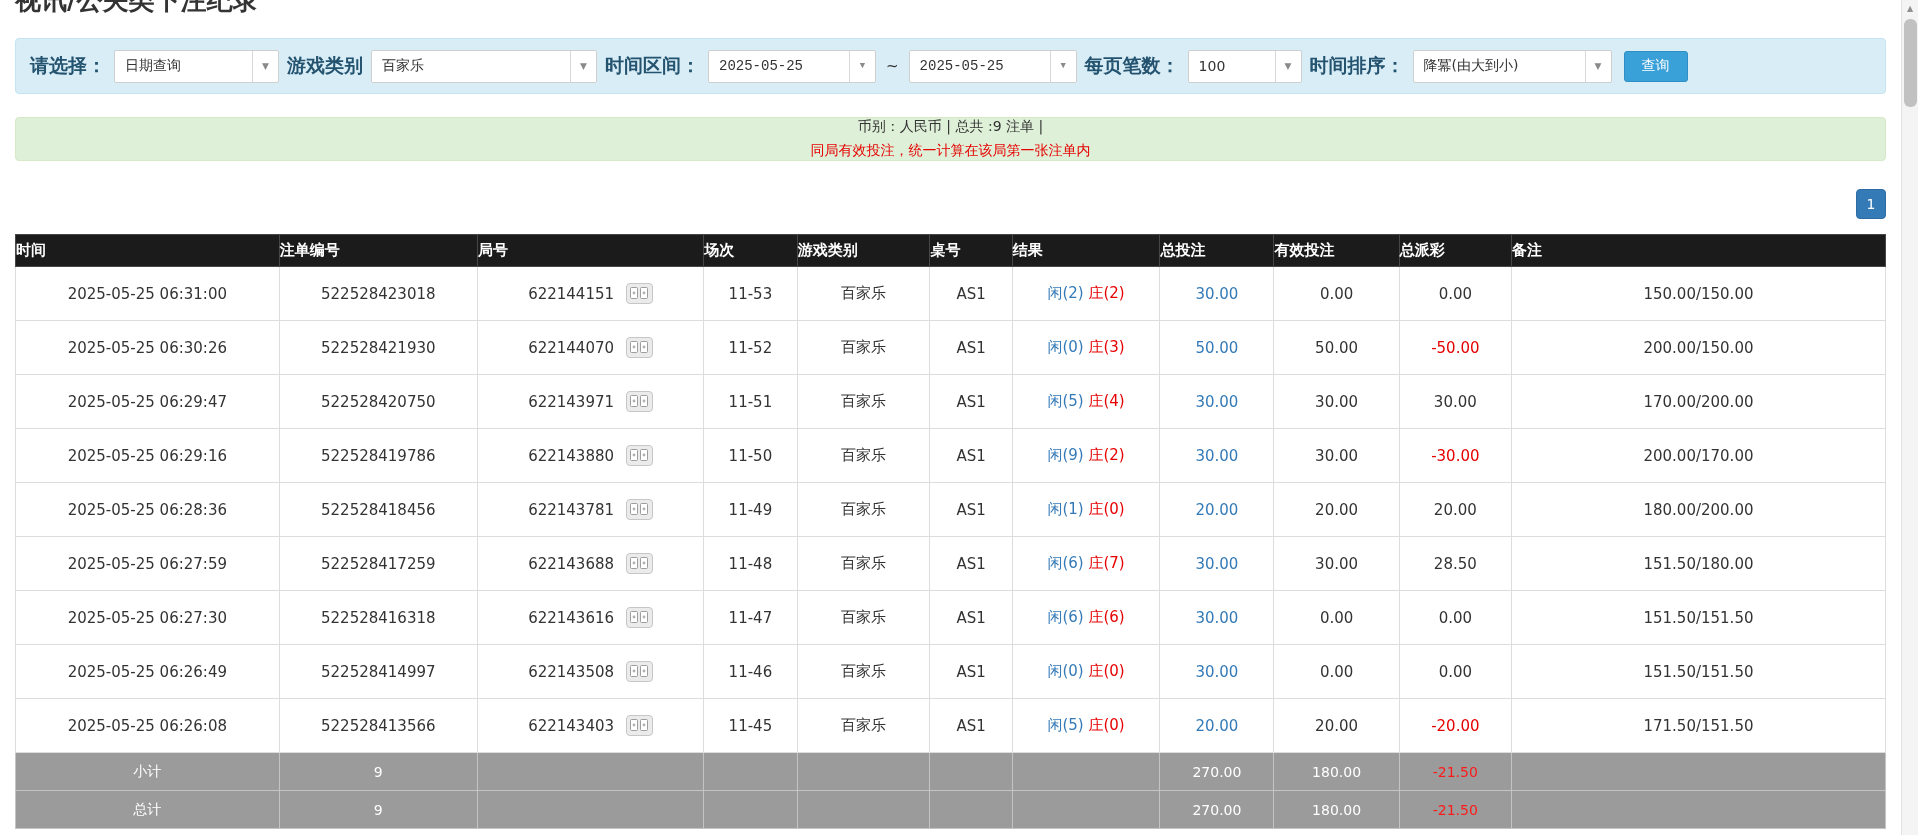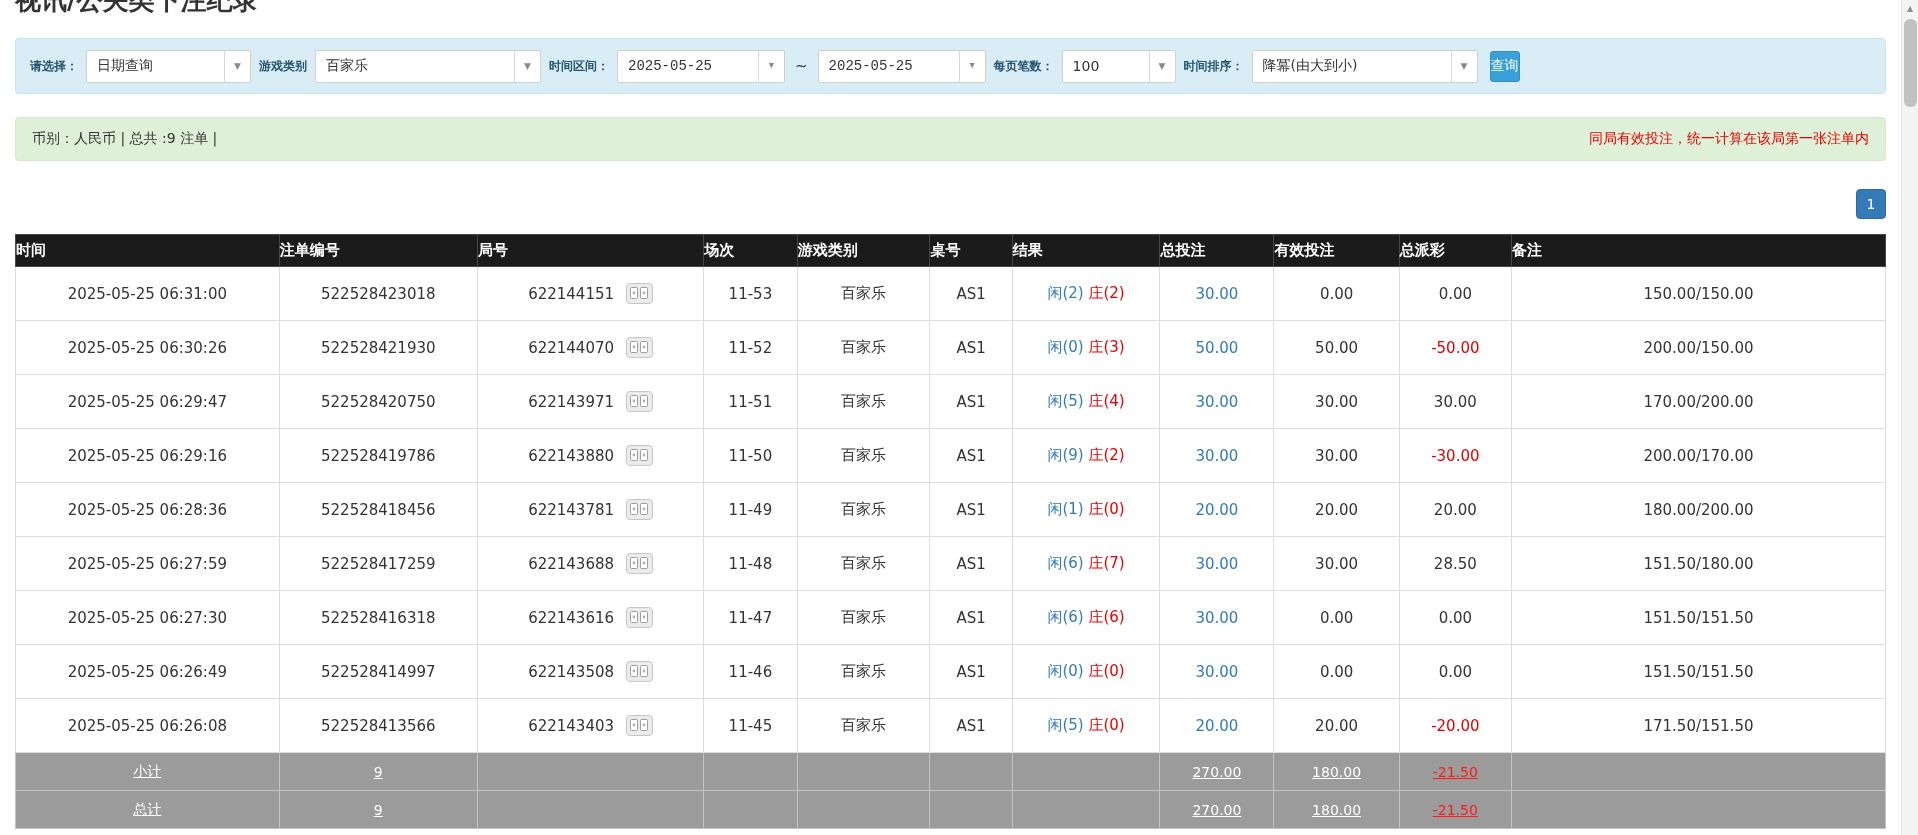--- a/index.html
+++ b/index.html
@@ -27,21 +27,21 @@
     background: #d9edf7;
     border: 1px solid #c4e3f3;
     border-radius: 4px;
     height: 56px;
     display: flex;
     align-items: center;
     padding: 0 14px;
     gap: 8px;
     margin-bottom: 23px;
   }
-  .filter-label { font-weight: bold; color: #24536f; font-size: 12px; white-space: nowrap; }
+  .filter-label { font-weight: bold; color: #24536f; font-size: 19px; white-space: nowrap; }
   .combo {
     background: #fff;
     border: 1px solid #cfcfcf;
     border-radius: 2px;
     height: 33px;
     display: flex;
     align-items: center;
     color: #333;
     font-size: 14px;
     cursor: pointer;
@@ -50,47 +50,48 @@
   .combo-caret {
     width: 26px; height: 100%;
     border-left: 1px solid #d8d8d8;
     display: flex; align-items: center; justify-content: center;
     color: #8a8a8a; font-size: 9px;
   }
   .w-select { width: 165px; }
   .w-game   { width: 226px; }
   .w-date   { width: 168px; font-family: Liberation Mono, monospace; }
   .w-size   { width: 114px; }
-  .w-sort   { width: 226px; }
+  .w-sort   { width: 199px; }
   .tilde { color: #333; padding: 0 2px; }
   .search-btn {
     background: #3aa0d8;
     color: #fff;
     border: 1px solid #2f8fc4;
     border-radius: 3px;
     height: 31px;
-    padding: 0 0;
+    padding: 0 17px;
     font-size: 14px;
     margin-left: 4px;
     cursor: pointer;
     white-space: nowrap;
   }
 
   
   .summary-bar {
     background: #dff0d8;
     border: 1px solid #d6e9c6;
     border-radius: 4px;
     height: 44px;
     display: flex;
     align-items: center;
     justify-content: space-between;
     padding: 0 16px;
     font-size: 14px;
     color: #333;
+    flex-direction: column;
   }
   .summary-right { color: #e60000; }
 
   
   .pagination-row {
     margin-top: 28px;
     display: flex;
     justify-content: flex-end;
   }
   .page-btn {
@@ -130,21 +131,20 @@
   .banker-txt { color: #e60000; }
   .money-auto.neg { color: #e60000; }
   .round-cell .round-num { vertical-align: middle; }
   .round-icon { display: inline-block; vertical-align: middle; margin-left: 7px; cursor: pointer; line-height: 0; }
   tr.foot-row td {
     background: #9b9b9b;
     color: #fff;
     height: 38px;
     border: 1px solid #c4c4c4;
     font-size: 14px;
-    text-decoration: underline;
   }
   tr.foot-row td.money-auto.neg { color: #ff1a1a; }
 
   
   .scrollbar {
     position: absolute;
     top: 0; right: 0;
     width: 17px; height: 835px;
     background: #f4f4f4;
     border-left: 1px solid #e2e2e2;

